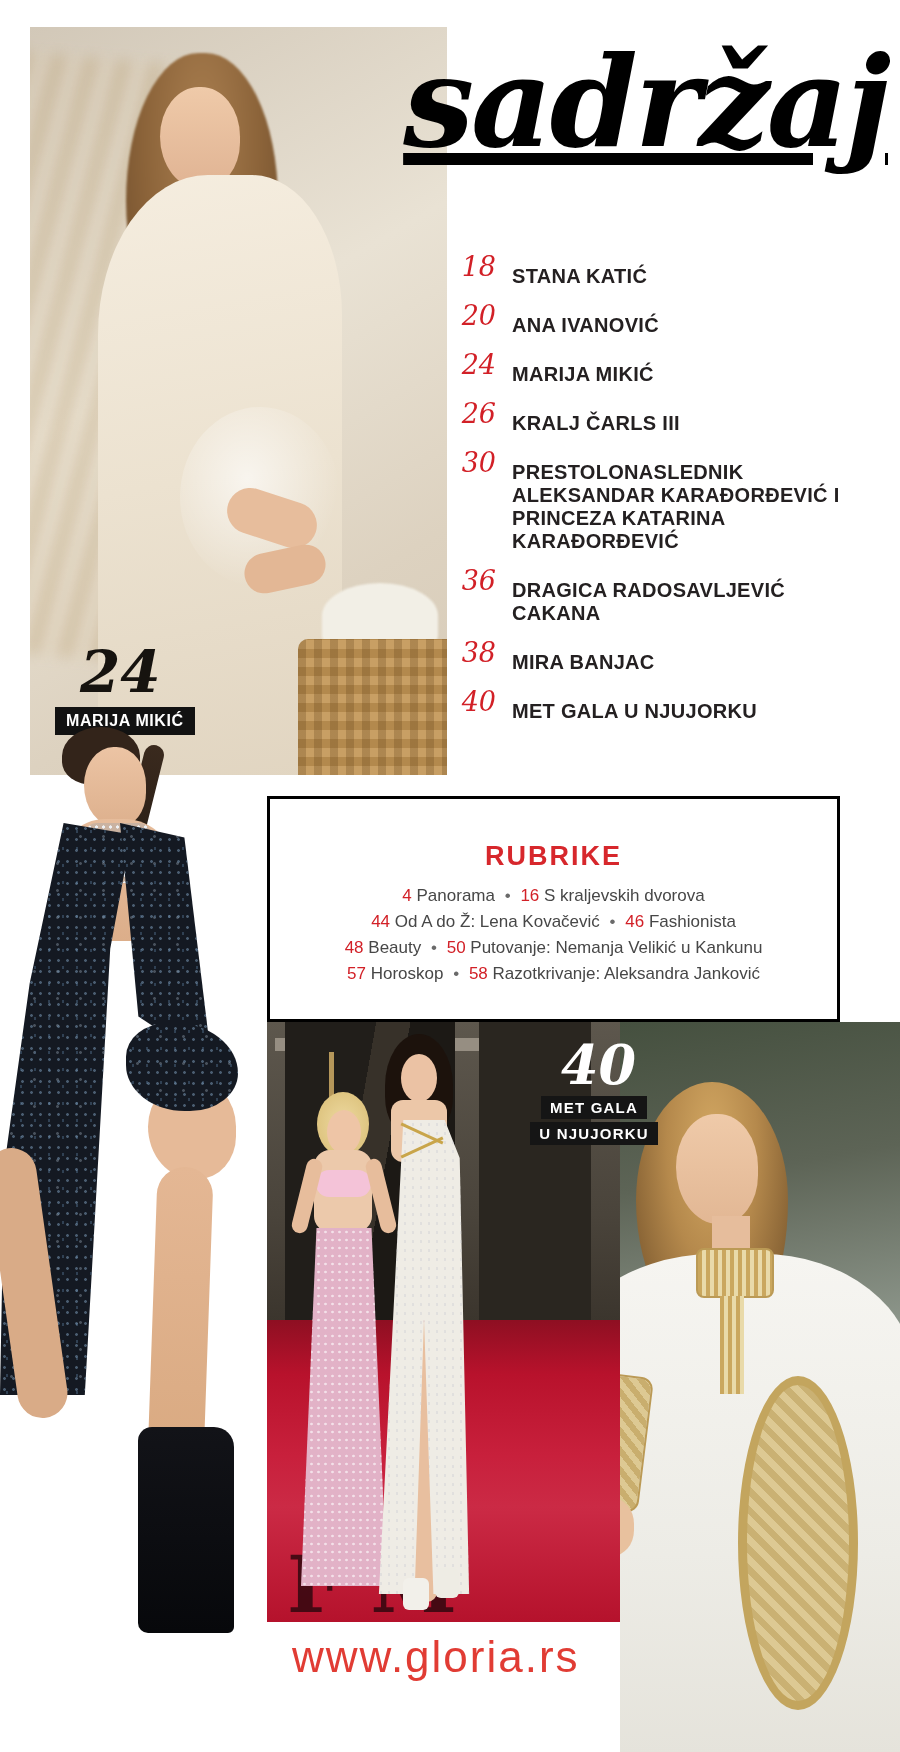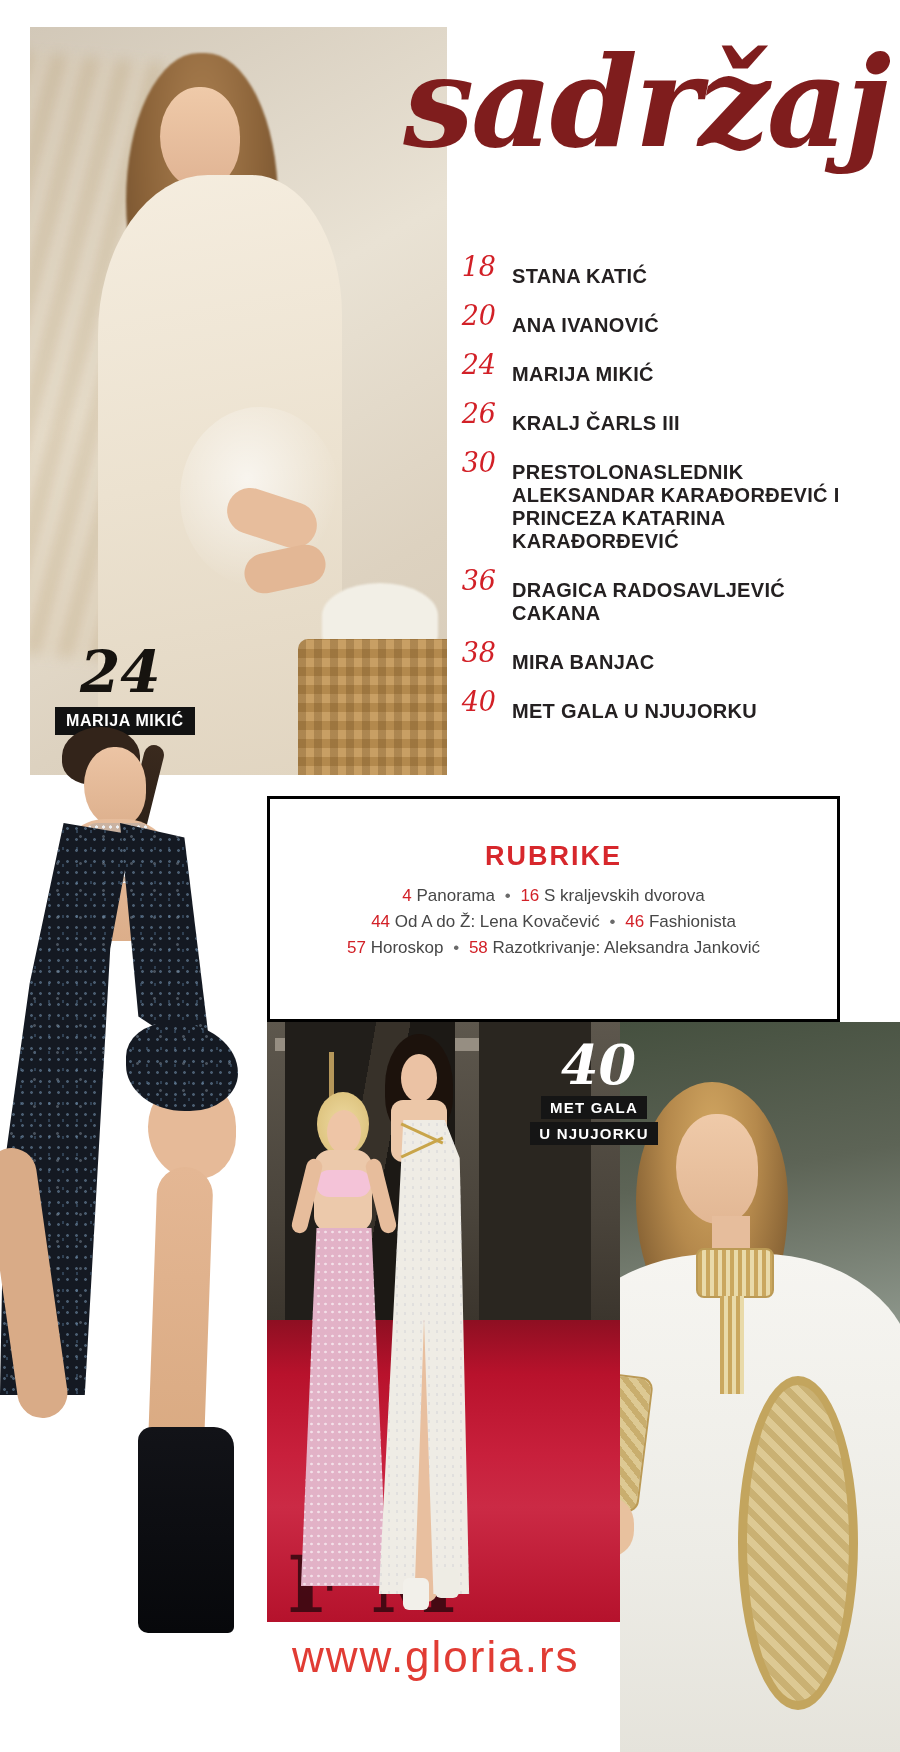--- a/index.html
+++ b/index.html
@@ -31,21 +31,21 @@
   .m-basket{position:absolute;left:268px;top:612px;width:176px;height:136px;border-radius:10px 10px 0 0;
     background:repeating-linear-gradient(90deg,rgba(92,61,22,.25) 0 8px,rgba(0,0,0,0) 8px 16px),
                repeating-linear-gradient(0deg,#c89f64 0 9px,#b3894d 9px 18px);}
   .m-num{position:absolute;left:50px;top:616px;font-family:"DejaVu Serif",serif;font-style:italic;
     font-weight:bold;font-size:58px;line-height:1;color:#16130f;}
   .m-caption{position:absolute;left:25px;top:680px;background:#121212;color:#ffffff;
     font-weight:bold;font-size:16px;letter-spacing:.6px;padding:5px 11px;white-space:nowrap;}
 
   
   .sadrzaj{position:absolute;right:12px;top:36px;z-index:3;font-family:"DejaVu Serif",serif;
-    font-style:italic;font-weight:bold;font-size:126px;line-height:1.05;color:#7f1d1d;letter-spacing:-3px;}
+    font-style:italic;font-weight:bold;font-size:126px;line-height:1.05;color:#000000;letter-spacing:-3px;text-decoration:underline;}
 
   
   .toc{position:absolute;left:448px;top:256px;width:446px;z-index:2;}
   .toc-entry{display:flex;margin-bottom:17px;}
   .toc-num{flex:none;width:48px;text-align:right;margin-right:16px;font-family:"DejaVu Serif",serif;
     font-style:italic;font-weight:normal;font-size:27px;line-height:22px;color:#d22027;}
   .toc-title{font-weight:bold;font-size:20px;line-height:23px;color:#242021;letter-spacing:.3px;
     max-width:334px;padding-top:1px;margin-top:8px;}
 
   
@@ -231,20 +231,27 @@
         <span>S kraljevskih dvorova</span>
       </div>
       <div>
         <span class="rb-num">44</span>
         <span>Od A do Ž: Lena Kovačević</span>
         <span class="rb-sep">•</span>
         <span class="rb-num">46</span>
         <span>Fashionista</span>
       </div>
       <div>
+        <span class="rb-num">48</span>
+        <span>Beauty</span>
+        <span class="rb-sep">•</span>
+        <span class="rb-num">50</span>
+        <span>Putovanje: Nemanja Velikić u Kankunu</span>
+      </div>
+      <div>
         <span class="rb-num">57</span>
         <span>Horoskop</span>
         <span class="rb-sep">•</span>
         <span class="rb-num">58</span>
         <span>Razotkrivanje: Aleksandra Janković</span>
       </div>
     </div>
   </div>
 
   <div class="photo-metgala">

